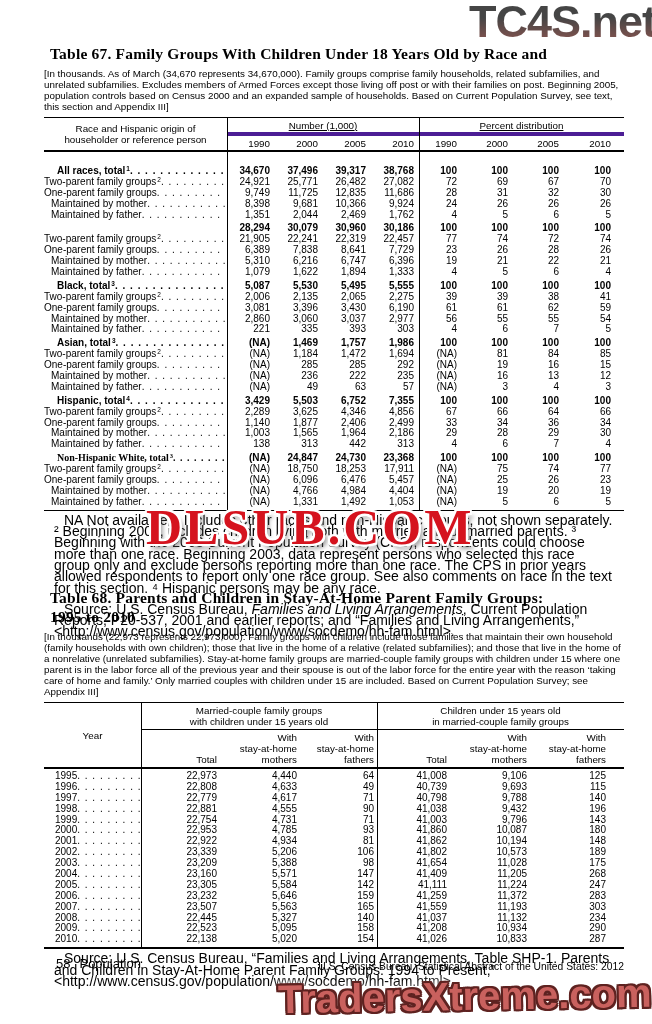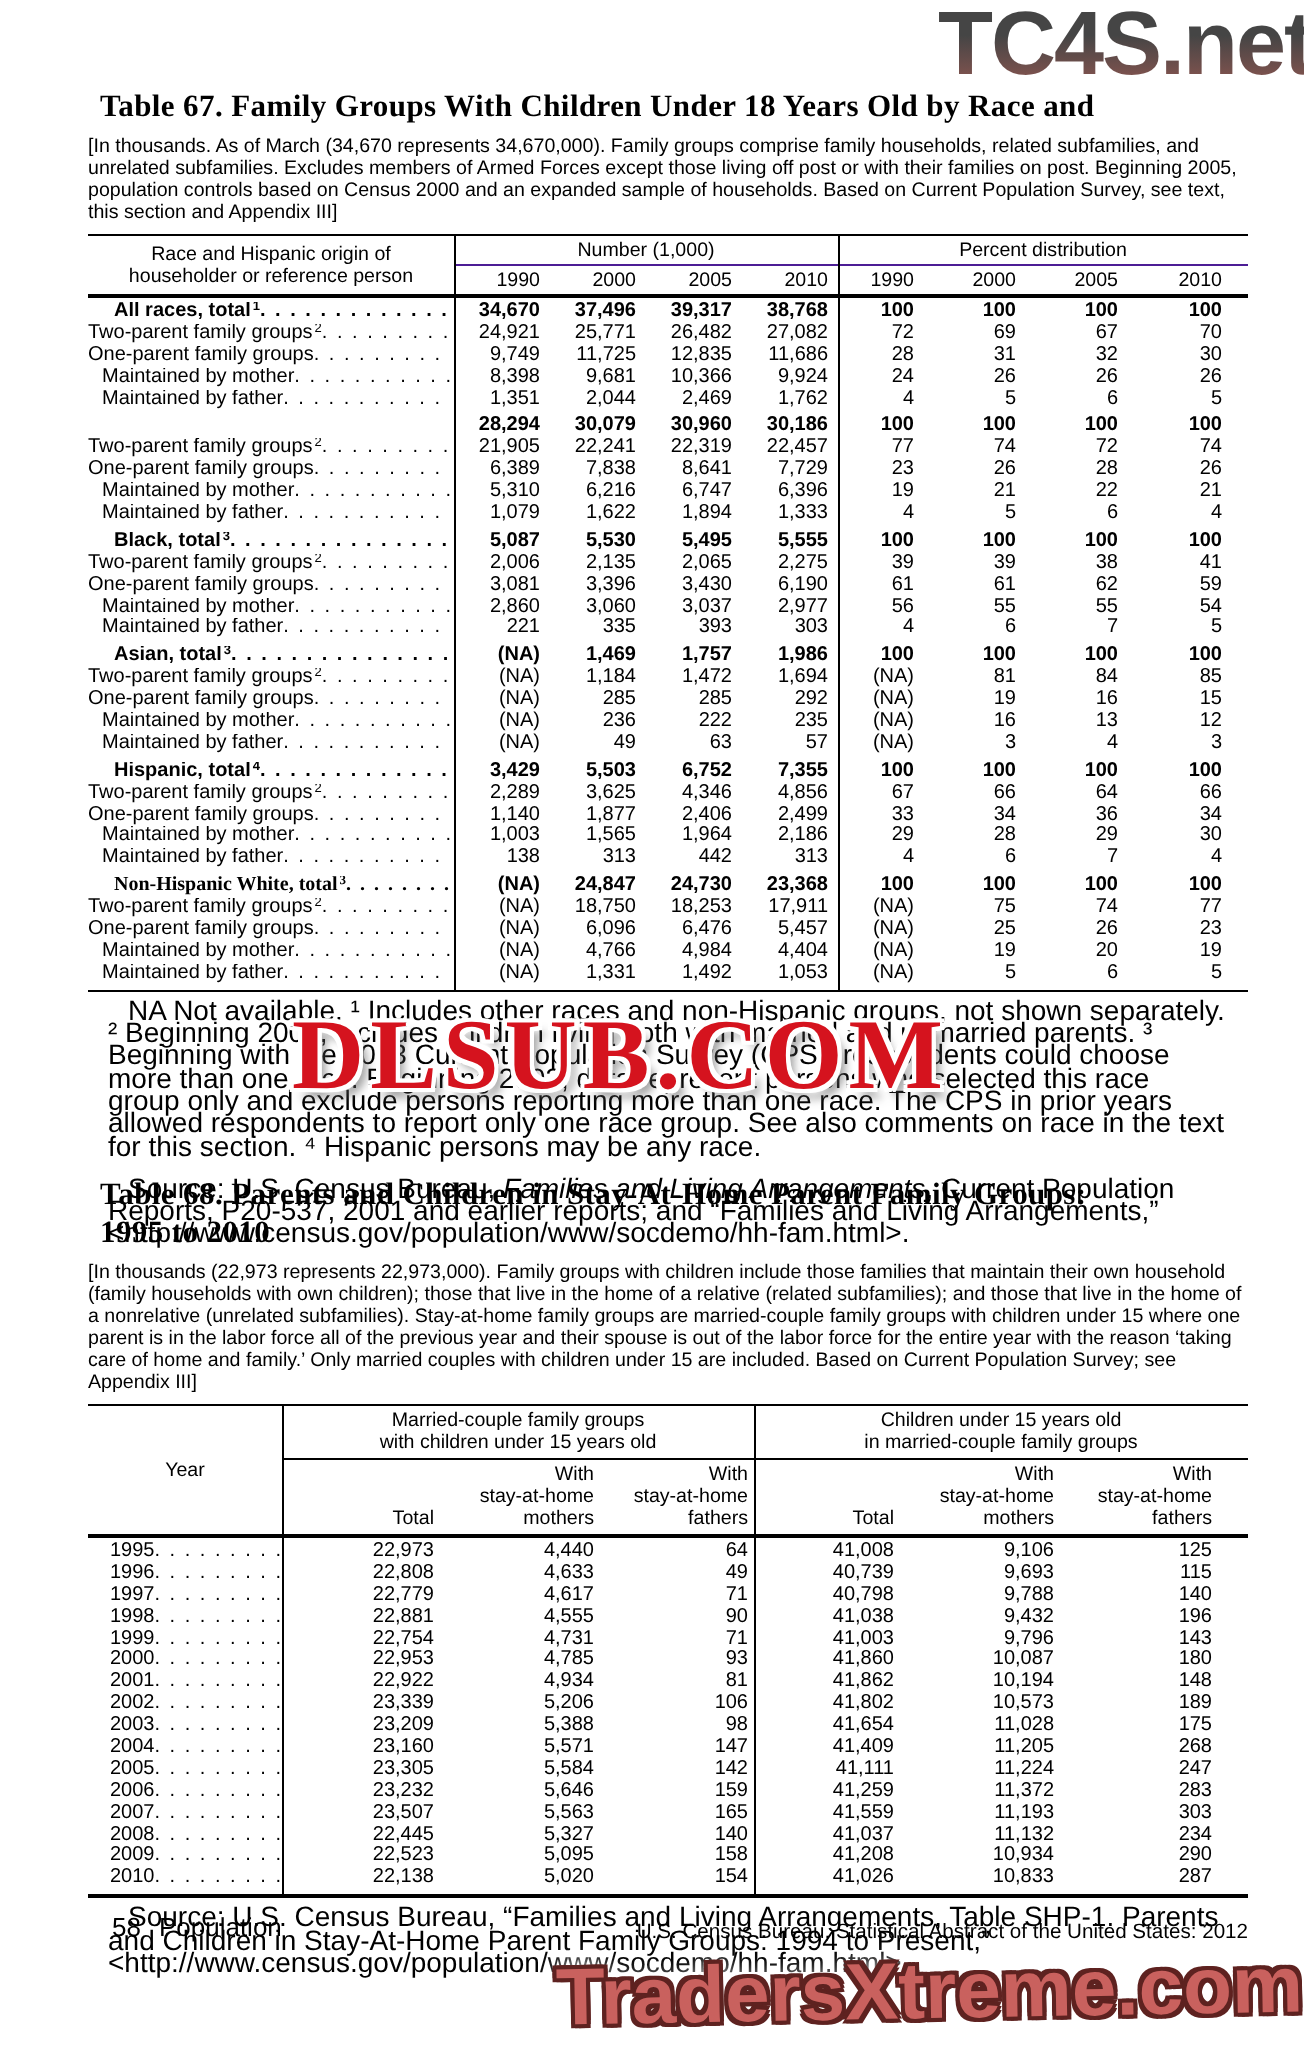--- a/index.html
+++ b/index.html
@@ -18,26 +18,26 @@
 
   
   .tbl{position:relative;border-bottom:1px solid #000;}
   .vline{position:absolute;top:0;bottom:0;width:1px;background:#000;}
 
   
   .t67-head{display:grid;grid-template-columns:183px 48px 48px 48px 48px 51px 51px 51px 52px;
             border-top:1px solid #000;border-bottom:2px solid #000;}
   .t67-head .stub{grid-column:1;grid-row:1/3;display:flex;align-items:center;justify-content:center;
                   text-align:center;white-space:pre-line;font-size:9.8px;line-height:11px;padding:2px 0;}
-  .hgl{font-size:9.8px;text-align:center;border-bottom:1px solid #4c1d95;padding:2px 0 1px;grid-row:1;}
+  .hgl{font-size:9.8px;text-align:center;border-bottom:4px solid #4c1d95;padding:2px 0 1px;grid-row:1;text-decoration:underline;}
   .hgl.g1{grid-column:2/6;} .hgl.g2{grid-column:6/10;}
   .ycell{text-align:right;font-size:9.8px;padding:2px 5px 1px 0;grid-row:2;}
   .ycell.pct{padding-right:13px;}
   .t67-body{padding:2px 0;}
-  .t67-group{margin-top:0;}
+  .t67-group{margin-top:12px;}
   .t67-group + .t67-group{margin-top:3px;}
   .t67-row{display:grid;grid-template-columns:183px 48px 48px 48px 48px 51px 51px 51px 52px;
            height:10.9px;line-height:10.9px;font-size:10px;}
   .t67-row.bold{font-weight:bold;}
   .cell{text-align:right;}
   .cell.num{padding-right:5px;}
   .cell.pct{padding-right:13px;}
   .lblcell{display:flex;overflow:hidden;padding-right:2px;}
   .lblcell .txt{white-space:nowrap;}
   .lblcell sup{font-size:6.5px;position:relative;top:-2px;margin-left:1px;}

